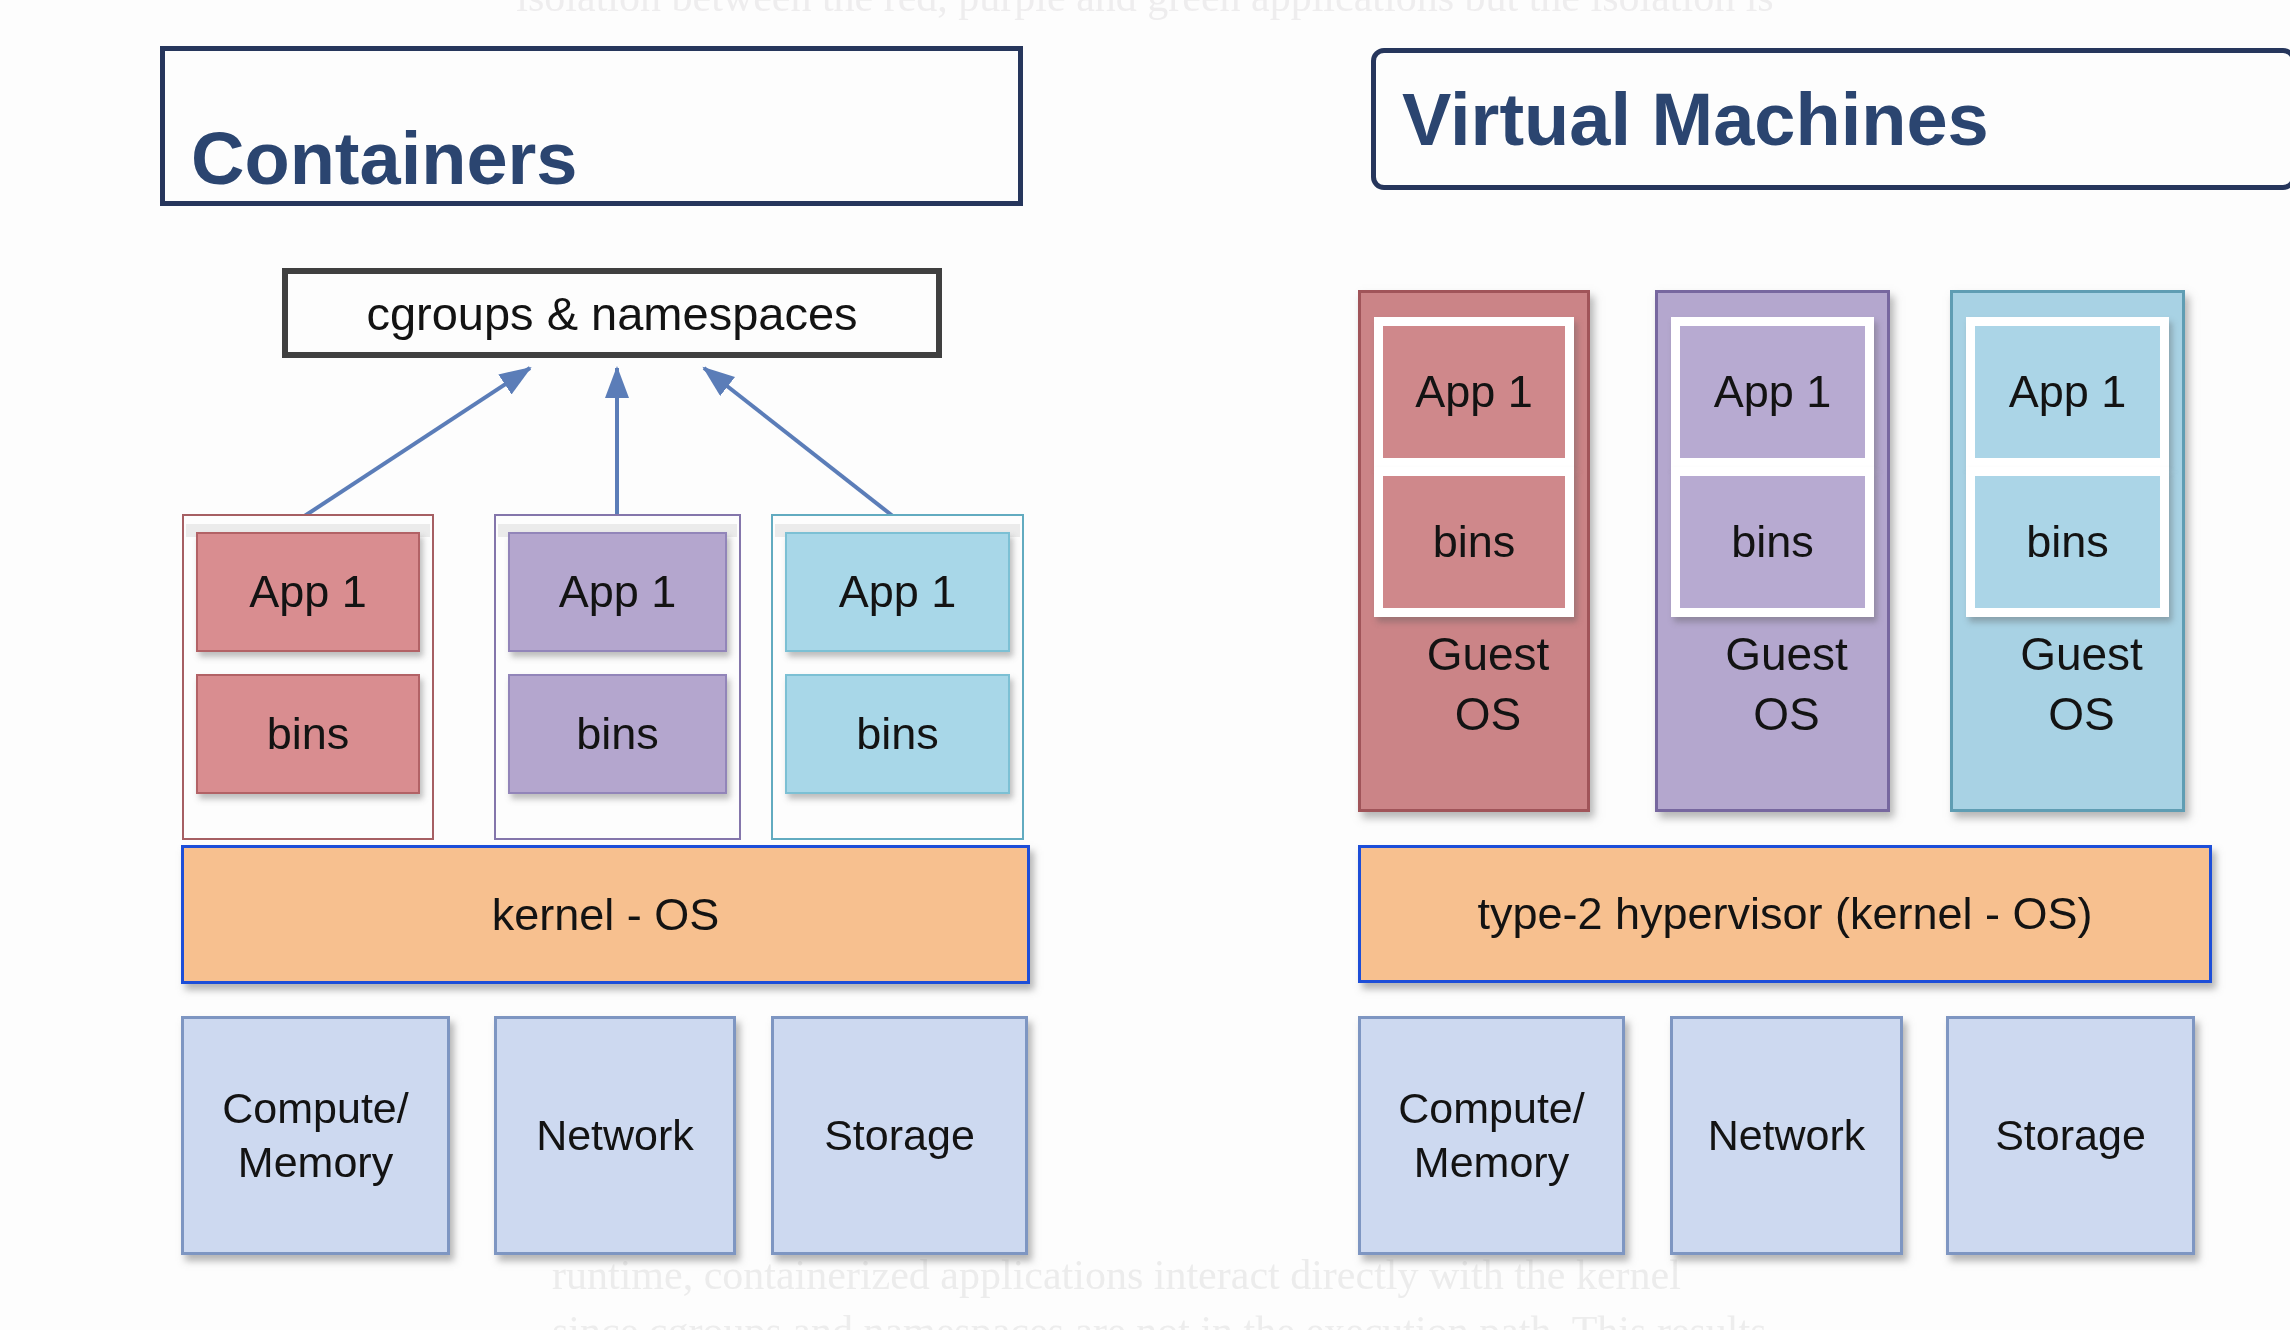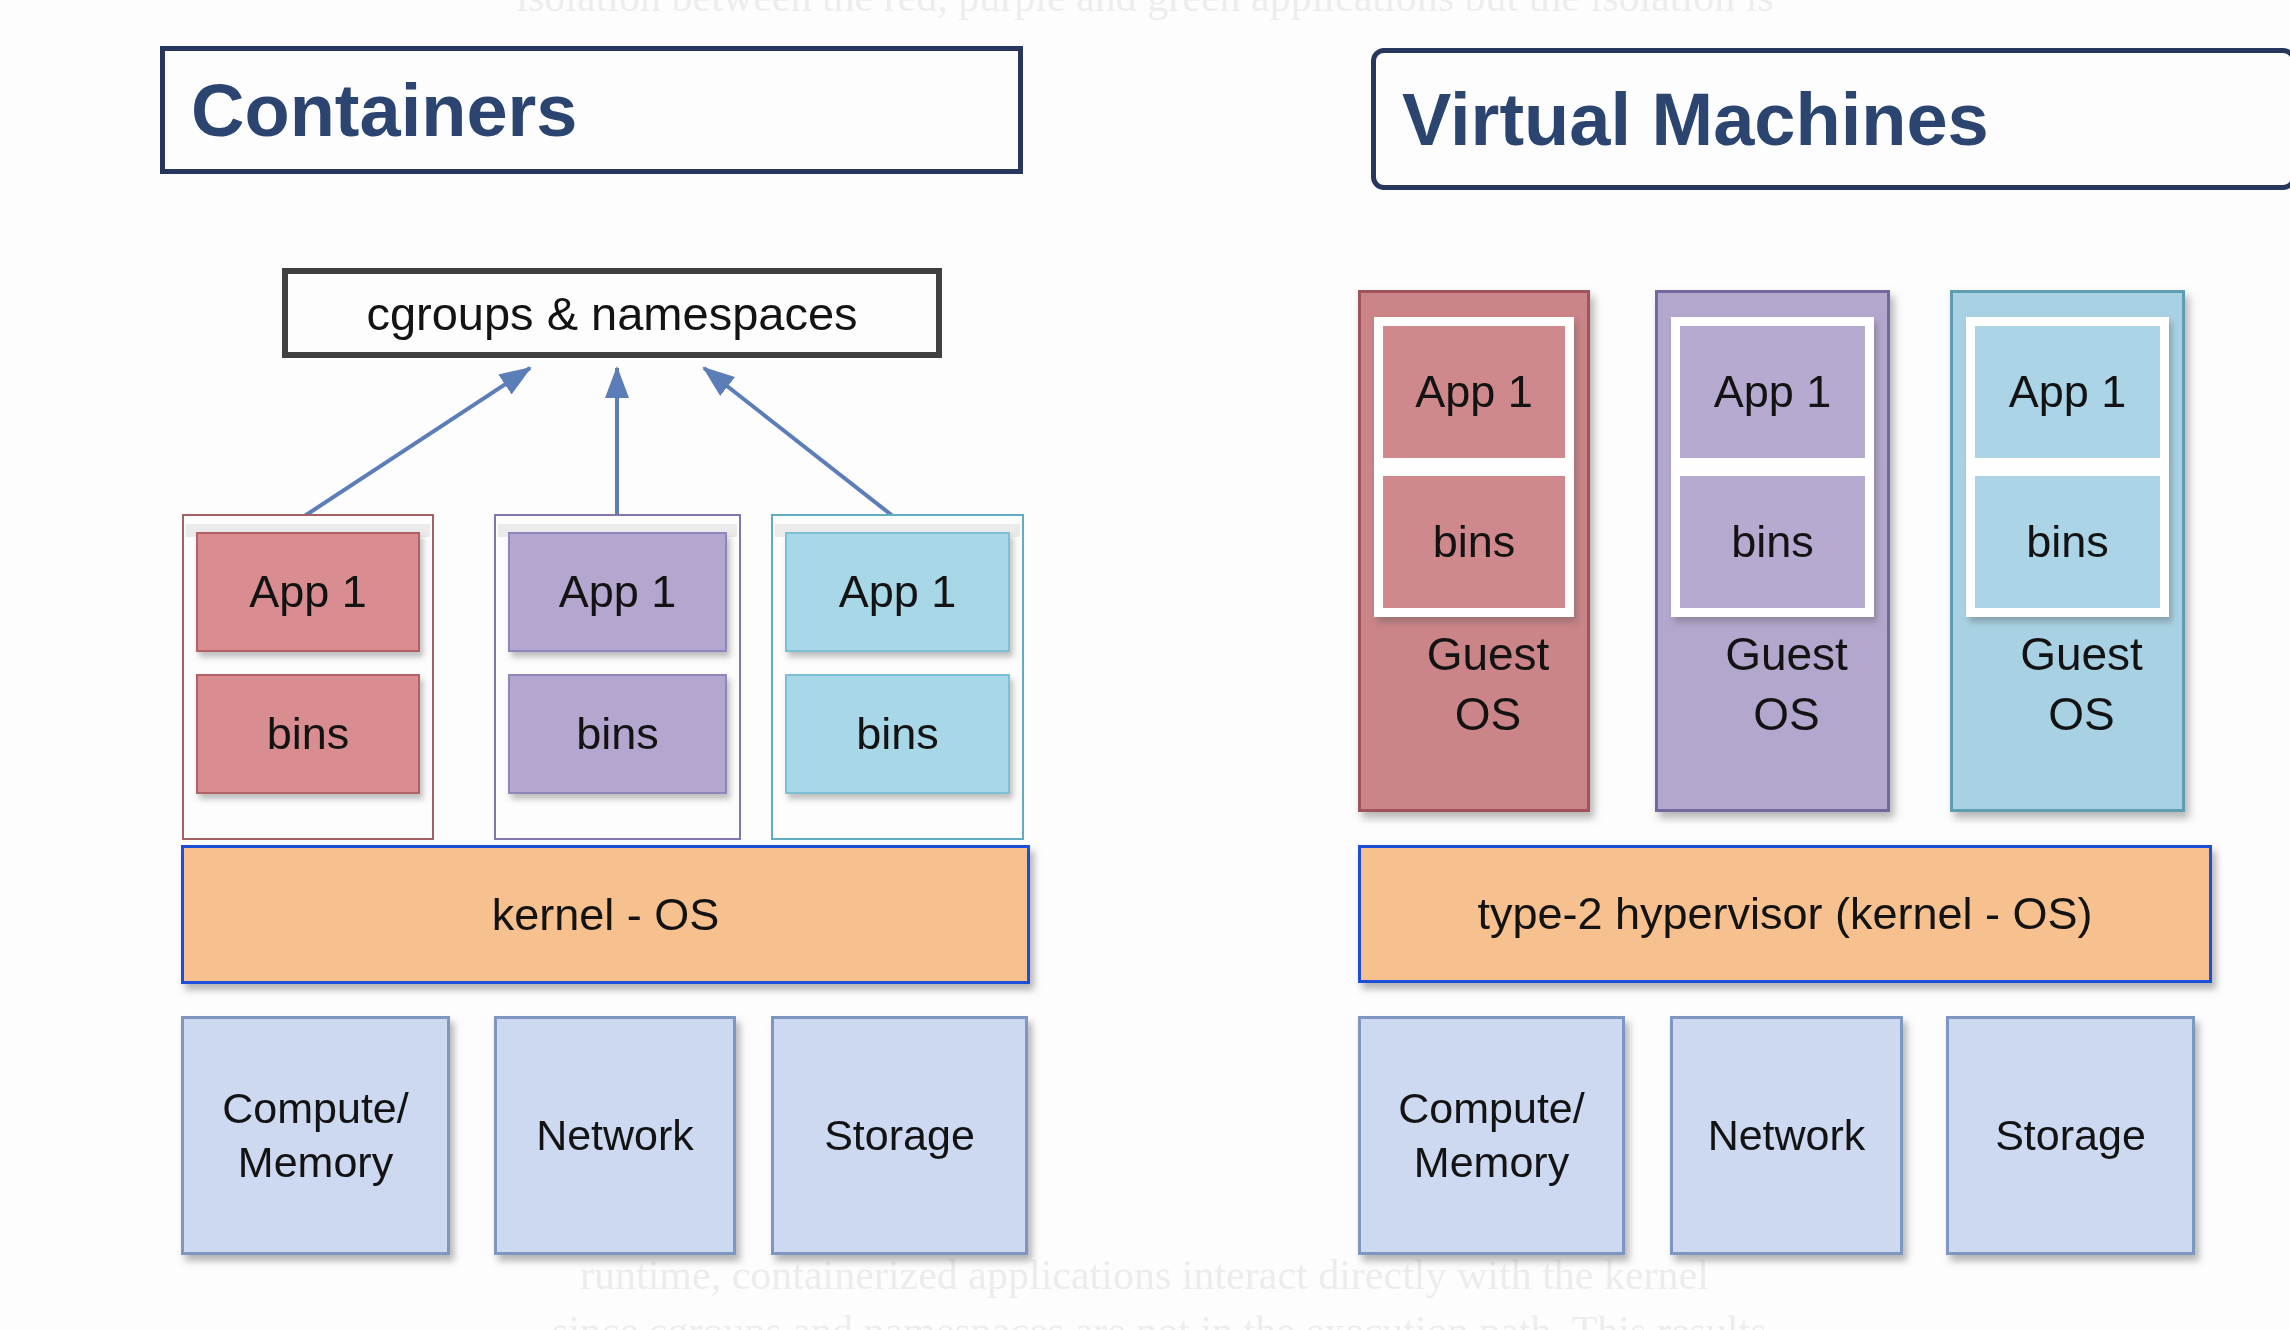--- a/index.html
+++ b/index.html
@@ -56,24 +56,24 @@
   .guestos span{display:block;padding-left:28px;}
 
   svg.arrows{position:absolute;left:0;top:0;pointer-events:none;}
 </style>
 </head>
 <body>
 
 <div class="page">
 
   <div class="faint" style="left:50%;transform:translateX(-50%);top:-27px;color:#eeedee;">isolation between the red, purple and green applications but the isolation is</div>
-  <div class="faint" style="left:580px;top:1251px;color:#ececec;">runtime, containerized applications interact directly with the kernel</div>
+  <div class="faint" style="left:552px;top:1251px;color:#ececec;">runtime, containerized applications interact directly with the kernel</div>
   <div class="faint" style="left:552px;top:1307px;color:#ededed;">since cgroups and namespaces are not in the execution path. This results</div>
 
-  <div class="abs title-box" style="left:160px;top:46px;width:863px;height:128px;">
+  <div class="abs title-box" style="left:160px;top:46px;width:863px;height:160px;align-items:flex-end;">
     <span class="title">Containers</span>
   </div>
 
   <div class="abs cgroups" style="left:282px;top:268px;width:660px;height:90px;">
     <span>cgroups &amp; namespaces</span>
   </div>
 
   <svg class="arrows" width="2290" height="1330" viewBox="0 0 2290 1330">
     <defs>
       <marker id="ah" markerWidth="10" markerHeight="8" refX="7.5" refY="3" orient="auto" markerUnits="strokeWidth">

